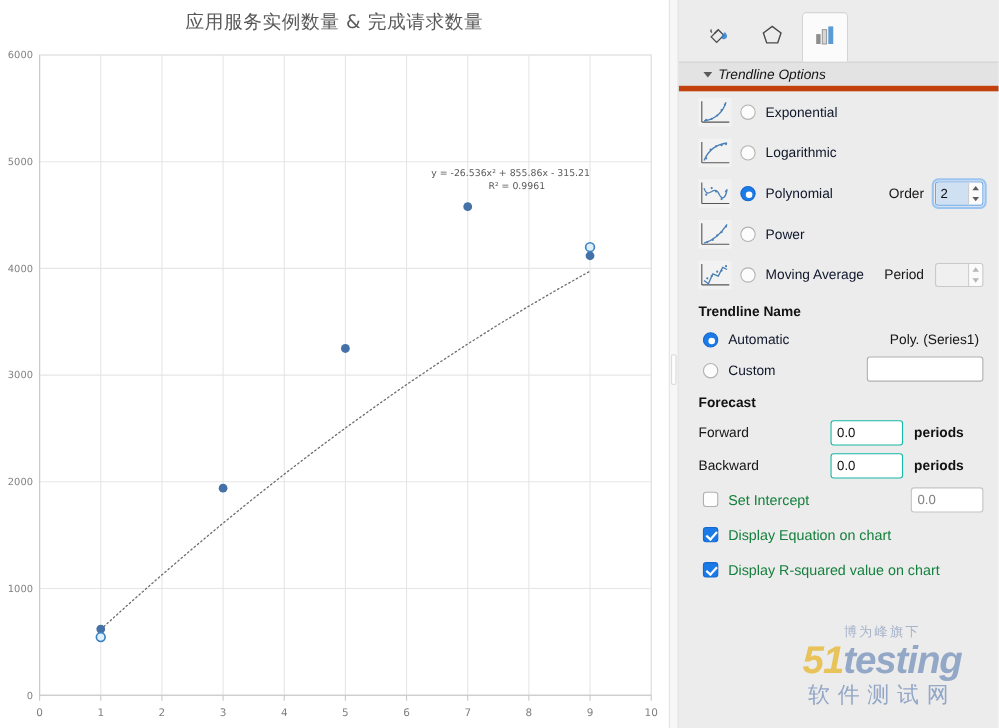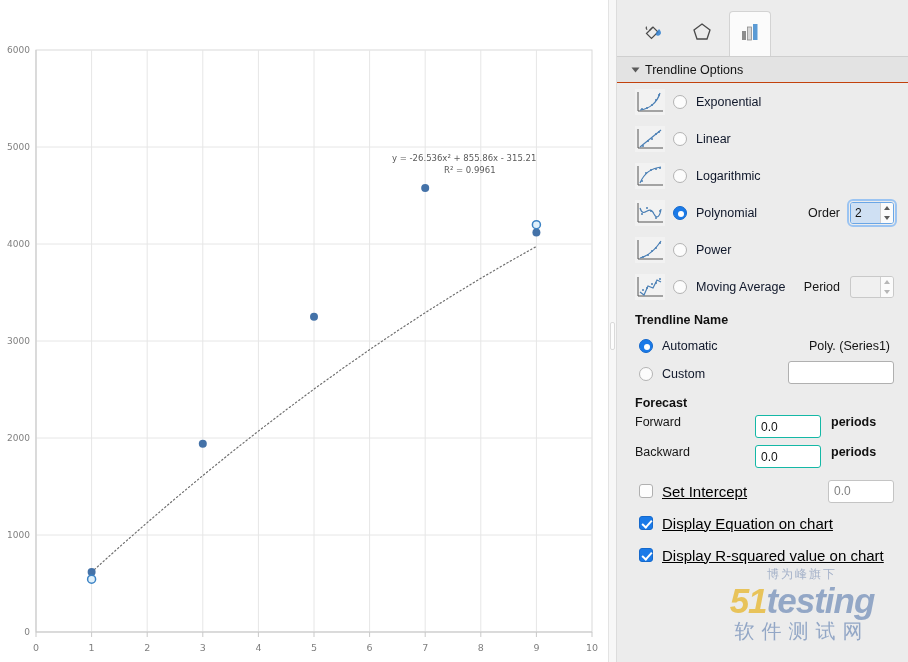--- a/index.html
+++ b/index.html
@@ -76,23 +76,23 @@
     border: 1px solid transparent; border-bottom: none;
     position: relative; top: 5px;
   }
   .tab-btn.active {
     background: #fbfbfb;
     border-color: #d3d3d3;
   }
   #section-header {
     height: 26px; width: 100%;
     background: #e3e3e3;
-    border-bottom: 1px solid #c2410c;
+    border-bottom: 5px solid #c2410c;
     display: flex; align-items: center;
-    padding-left: 16px; gap: 7px;
+    padding-left: 24px; gap: 7px; font-style: italic;
   }
   #section-triangle {
     width: 0; height: 0;
     border-left: 5px solid #5a5a5a;
     border-top: 4px solid transparent;
     border-bottom: 4px solid transparent;
     transform: rotate(90deg);
   }
   #section-title { font-size: 12.5px; color: #141414; }
 
@@ -161,21 +161,21 @@
   #name-auto-row, #name-custom-row {
     display: flex; align-items: center; height: 28px; padding-left: 22px;
   }
   .auto-name-text { margin-left: auto; padding-right: 18px; font-size: 12.5px; color: #151515; }
   .text-input {
     background: #fff; border: 1px solid #b0b0b0; border-radius: 3px;
     height: 23px; width: 106px;
   }
   #custom-input-wrap { margin-left: auto; padding-right: 14px; }
 
-  .fc-row { display: flex; align-items: flex-start; height: 30px; padding-left: 18px; }
+  .fc-row { display: flex; align-items: center; height: 30px; padding-left: 18px; }
   .fc-label { font-size: 12.5px; color: #151515; width: 120px; }
   .num-input {
     width: 66px; height: 23px;
     background: #fff; border: 1px solid #14b8a6; border-radius: 3px;
     display: flex; align-items: center; padding-left: 5px;
     font-size: 12px; color: #111;
   }
   .num-input.grayed { background: #fff; border-color: #c4c4c4; color: #808080; }
   .periods { margin-left: 10px; font-size: 12.5px; font-weight: bold; color: #111; }
 
@@ -185,21 +185,21 @@
     border: 1px solid #b0b0b0; background: #fdfdfd;
     flex: 0 0 14px; margin-right: 9px; position: relative;
   }
   .checkbox.on { background: #1a7ae8; border-color: #1569cc; }
   .checkbox.on::after {
     content: ""; position: absolute;
     left: 4px; top: 1px; width: 4px; height: 8px;
     border: solid #fff; border-width: 0 2px 2px 0;
     transform: rotate(42deg);
   }
-  .chk-label { font-size: 15px; color: #000000; text-decoration: underline; }
+  .chk-label { font-size: 13px; color: #15803d; }
 
   #intercept-row { display: flex; align-items: center; height: 32px; padding-left: 22px; }
   #intercept-input-wrap { margin-left: auto; padding-right: 14px; }
 
   
   #watermark {
     position: absolute; right: 8px; bottom: 4px;
     width: 196px; height: 92px;
     pointer-events: none;
     text-align: center;
@@ -221,20 +221,21 @@
     font-family: "DejaVu Sans", "Liberation Sans", sans-serif;
     line-height: 24px;
   }
 </style>
 </head>
 <body>
 
 <div id="app">
 
   <div id="chart-pane">
+    <div id="chart-title">应用服务实例数量 &amp; 完成请求数量</div>
 
     <div id="plot-wrap">
       <svg id="plot-svg" width="608" height="622">
 
         <rect x="36" y="10" width="556" height="582" fill="#ffffff" stroke="#d9d9d9" stroke-width="1"></rect>
 
         <g stroke="#e6e6e6" stroke-width="1">
           <line x1="36" y1="107" x2="592" y2="107"></line>
           <line x1="36" y1="204" x2="592" y2="204"></line>
           <line x1="36" y1="301" x2="592" y2="301"></line>
@@ -370,38 +371,20 @@
                 <circle cx="17" cy="16" r="1"></circle>
                 <circle cx="21" cy="11" r="1"></circle>
                 <circle cx="24" cy="6" r="1"></circle>
               </g>
           </svg>
         </span>
         <span class="radio"></span>
         <span class="tl-label">Exponential</span>
       </div>
 
-      <div class="tl-row">
-        <span class="thumb">
-          <svg width="30" height="26" viewBox="0 0 30 26">
-            <line x1="3" y1="3" x2="3" y2="22" stroke="#555" stroke-width="1"></line>
-            <line x1="3" y1="22" x2="28" y2="22" stroke="#555" stroke-width="1"></line>
-            <path d="M5 21 L26 4" fill="none" stroke="#4a7fb5" stroke-width="1.2"></path>
-            <g fill="#4a7fb5">
-                <circle cx="8" cy="20" r="1"></circle>
-                <circle cx="13" cy="15" r="1"></circle>
-                <circle cx="17" cy="13" r="1"></circle>
-                <circle cx="21" cy="8" r="1"></circle>
-                <circle cx="24" cy="6" r="1"></circle>
-              </g>
-          </svg>
-        </span>
-        <span class="radio"></span>
-        <span class="tl-label">Linear</span>
-      </div>
 
       <div class="tl-row">
         <span class="thumb">
           <svg width="30" height="26" viewBox="0 0 30 26">
             <line x1="3" y1="3" x2="3" y2="22" stroke="#555" stroke-width="1"></line>
             <line x1="3" y1="22" x2="28" y2="22" stroke="#555" stroke-width="1"></line>
             <path d="M5 20 C10 8 18 5 26 4" fill="none" stroke="#4a7fb5" stroke-width="1.2"></path>
             <g fill="#4a7fb5">
                 <circle cx="7" cy="18" r="1"></circle>
                 <circle cx="11" cy="10" r="1"></circle>

